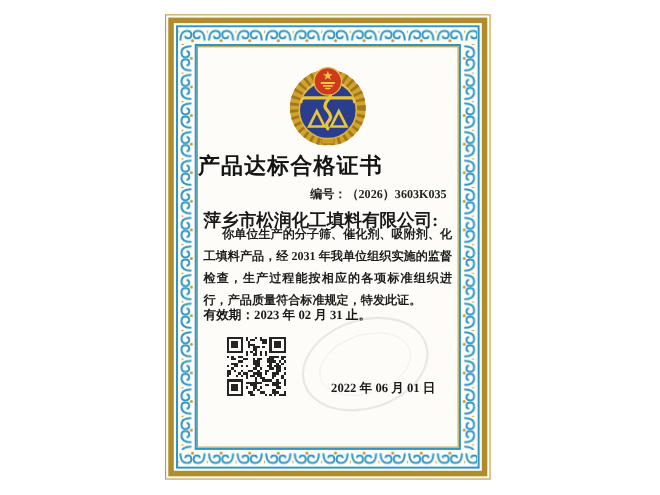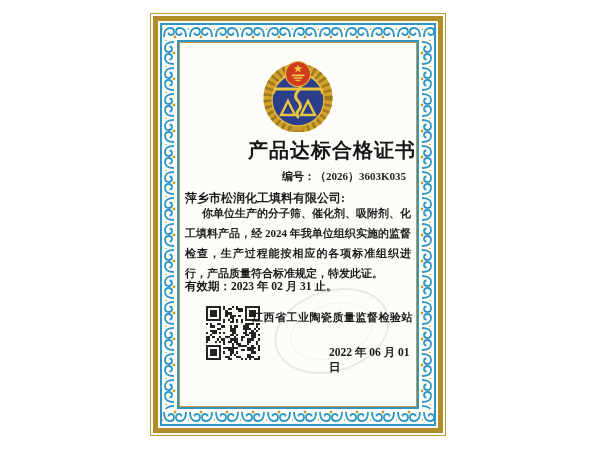--- a/index.html
+++ b/index.html
@@ -18,32 +18,32 @@
   .orn-bottom{left:0;bottom:0;width:100%;height:15px;}
   .orn-left{left:0;top:15px;width:15px;height:calc(100% - 30px);}
   .orn-right{right:0;top:15px;width:15px;height:calc(100% - 30px);}
   .frame-blue2{position:absolute;left:15px;top:15px;right:15px;bottom:15px;
                border:2px solid #2f95c5;}
   .frame-gold-inner{width:100%;height:100%;border:1px solid #c39a3a;background:#fdfcf8;}
   .content{position:relative;width:100%;height:100%;}
 
   
   .emblem{position:absolute;left:0;right:0;top:13px;text-align:center;}
-  .title{position:absolute;left:0;right:0;top:94px;margin:0;text-align:right;
+  .title{position:absolute;left:0;right:0;top:94px;margin:0;text-align:left;
          font-size:20px;font-weight:bold;letter-spacing:1px;color:#151515;}
   .cert-no{position:absolute;top:126px;right:10px;font-size:11px;font-weight:bold;color:#222;}
-  .recipient{position:absolute;top:147px;left:5px;font-size:12px;font-weight:bold;color:#1a1a1a;}
+  .recipient{position:absolute;top:147px;left:5px;font-size:16px;font-weight:bold;color:#1a1a1a;}
   .body-text{position:absolute;top:160px;left:5px;width:226px;margin:0;
              font-size:11px;line-height:20px;font-weight:600;text-align:justify;
              text-indent:17px;color:#1d1d1d;}
   .validity{position:absolute;top:236px;left:5px;font-size:11.5px;font-weight:bold;color:#161616;}
   .qr{position:absolute;left:26px;top:263px;width:54px;height:54px;}
   .issuer{position:absolute;top:267px;right:3px;font-size:11px;font-weight:bold;
           letter-spacing:0.5px;color:#1a1a1a;}
-  .issue-date{position:absolute;top:302px;left:121px;font-size:11.5px;font-weight:bold;color:#1a1a1a;margin-left:28px;}
+  .issue-date{position:absolute;top:302px;left:121px;font-size:11.5px;font-weight:bold;color:#1a1a1a;}
   .stamp-watermark{position:absolute;left:93px;top:247px;width:118px;height:82px;
           border:2px solid rgba(135,135,145,0.17);border-radius:50%;
           transform:rotate(-18deg);}
   .stamp-watermark::after{content:"";position:absolute;left:14px;top:12px;right:14px;bottom:12px;
           border:1px solid rgba(135,135,145,0.10);border-radius:50%;}
 </style>
 </head>
 <body>
 
 <div class="page">
@@ -108,21 +108,21 @@
                         <rect x="33.5" y="21.3" width="9" height="1.5" rx="0.5"></rect>
                         <rect x="35.5" y="23.8" width="5" height="1.3" rx="0.4"></rect>
                       </g>
                     </svg>
                   </div>
 
                   <h1 class="title">产品达标合格证书</h1>
                   <div class="cert-no">编号：（2026）3603K035</div>
 
                   <div class="recipient">萍乡市松润化工填料有限公司:</div>
-                  <p class="body-text">你单位生产的分子筛、催化剂、吸附剂、化工填料产品，经 2024 年我单位组织实施的监督检查，生产过程能按相应的各项标准组织进行，产品质量符合标准规定，特发此证。</p>
+                  <p class="body-text">你单位生产的分子筛、催化剂、吸附剂、化工填料产品，经 2031 年我单位组织实施的监督检查，生产过程能按相应的各项标准组织进行，产品质量符合标准规定，特发此证。</p>
                   <div class="validity">有效期：2023 年 02 月 31 止。</div>
 
                   <div class="stamp-watermark"></div>
 
                   <div class="qr">
                     <svg id="qrsvg" width="54" height="54" viewBox="0 0 25 25" shape-rendering="crispEdges">
                         <rect x="0" y="0" width="1" height="1" fill="#242424"></rect>
                         <rect x="1" y="0" width="1" height="1" fill="#242424"></rect>
                         <rect x="2" y="0" width="1" height="1" fill="#242424"></rect>
                         <rect x="3" y="0" width="1" height="1" fill="#242424"></rect>
@@ -407,21 +407,20 @@
                         <rect x="11" y="24" width="1" height="1" fill="#242424"></rect>
                         <rect x="16" y="24" width="1" height="1" fill="#242424"></rect>
                         <rect x="18" y="24" width="1" height="1" fill="#242424"></rect>
                         <rect x="20" y="24" width="1" height="1" fill="#242424"></rect>
                         <rect x="22" y="24" width="1" height="1" fill="#242424"></rect>
                         <rect x="23" y="24" width="1" height="1" fill="#242424"></rect>
                         <rect x="24" y="24" width="1" height="1" fill="#242424"></rect>
                       </svg>
                   </div>
 
-                  <div class="issuer">江西省工业陶瓷质量监督检验站</div>
                   <div class="issue-date">2022 年 06 月 01 日</div>
 
                 </div>
               </div>
             </div>
 
           </div>
         </div>
       </div>
     </div>

